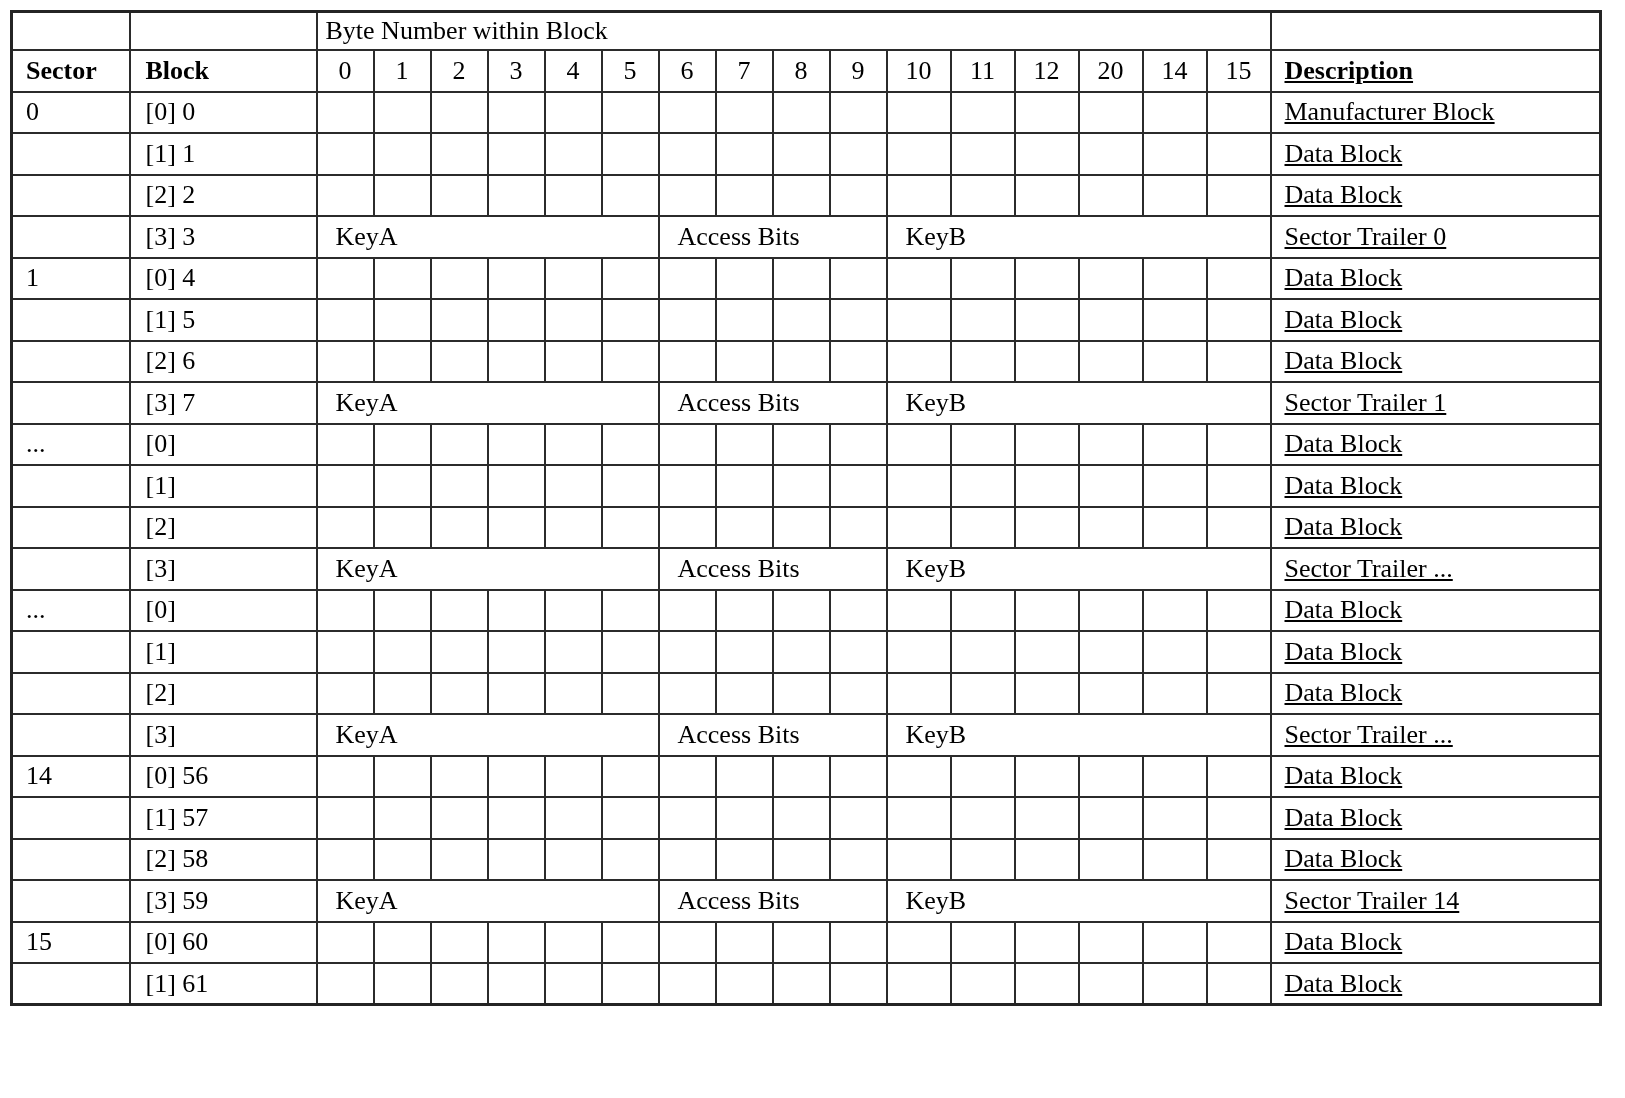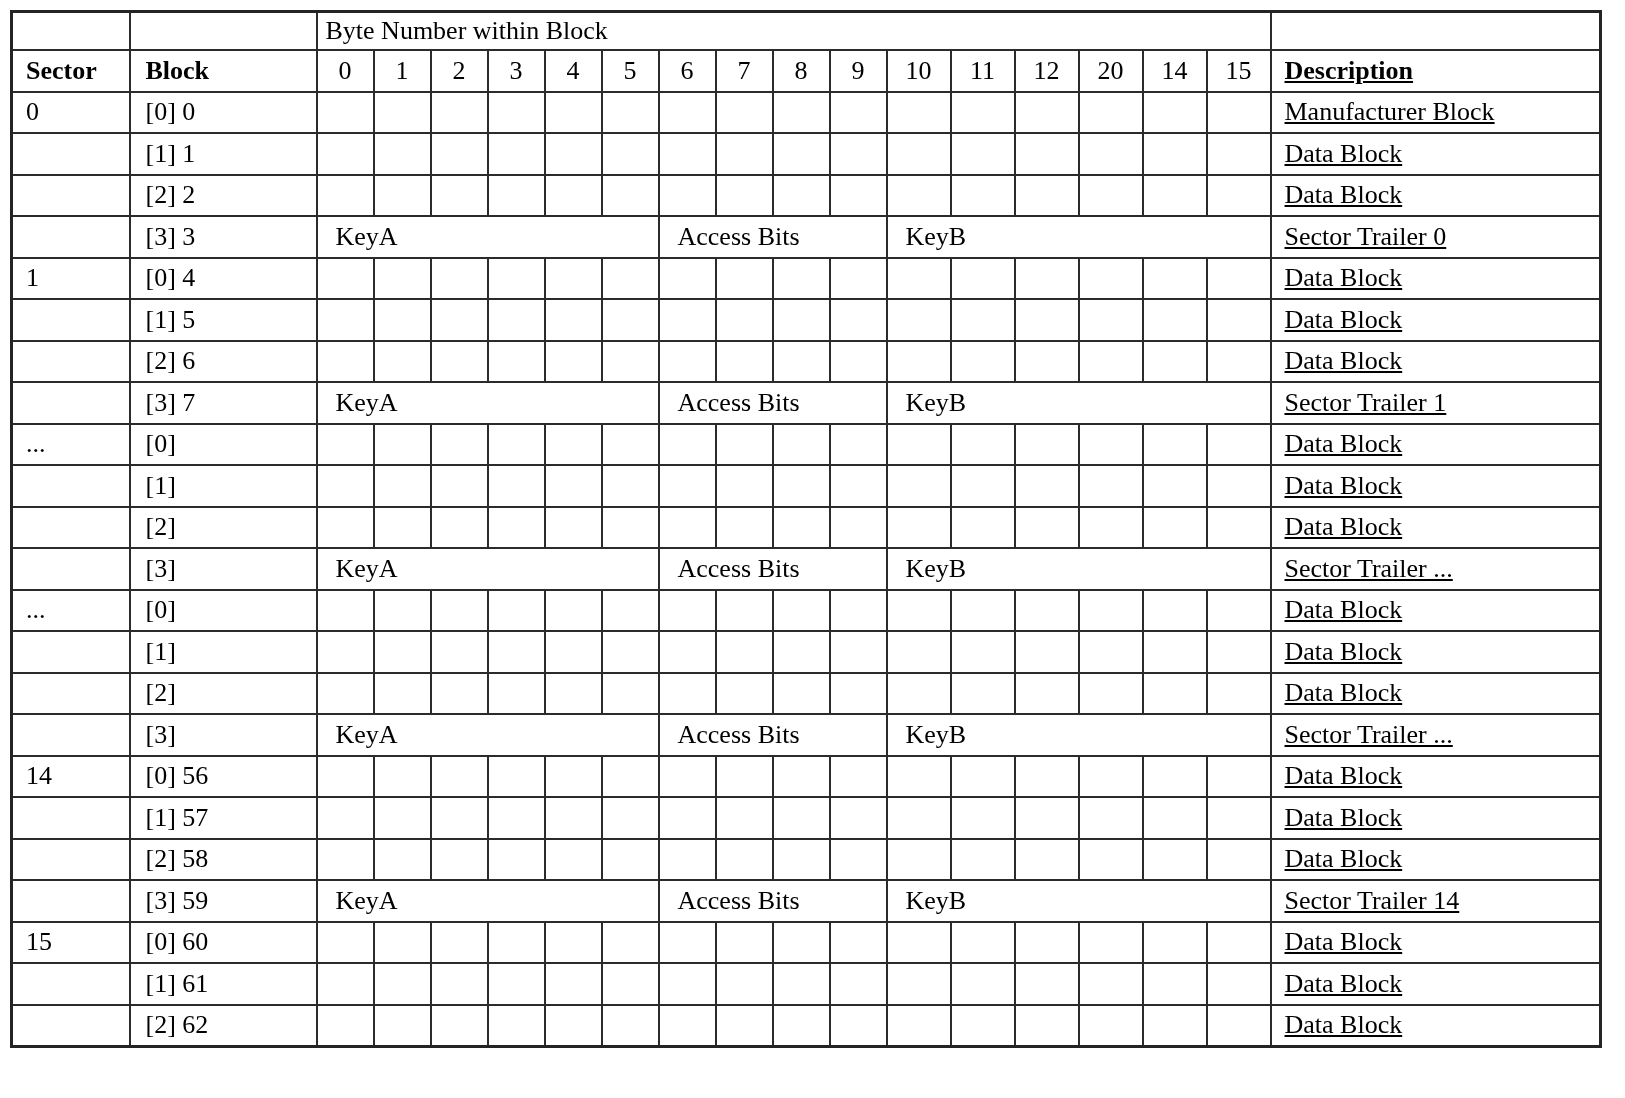--- a/index.html
+++ b/index.html
@@ -484,36 +484,15 @@
           <td></td>
           <td></td>
           <td></td>
           <td></td>
           <td></td>
           <td></td>
           <td></td>
           <td></td>
           <td class="paddesc">Data Block</td>
         </tr>
-        <tr>
-          <td class="pad"></td>
-          <td class="padblk">[2] 62</td>
-          <td></td>
-          <td></td>
-          <td></td>
-          <td></td>
-          <td></td>
-          <td></td>
-          <td></td>
-          <td></td>
-          <td></td>
-          <td></td>
-          <td></td>
-          <td></td>
-          <td></td>
-          <td></td>
-          <td></td>
-          <td></td>
-          <td class="paddesc">Data Block</td>
-        </tr>
       </tbody>
   </table>
 </div>
 
 </body></html>

